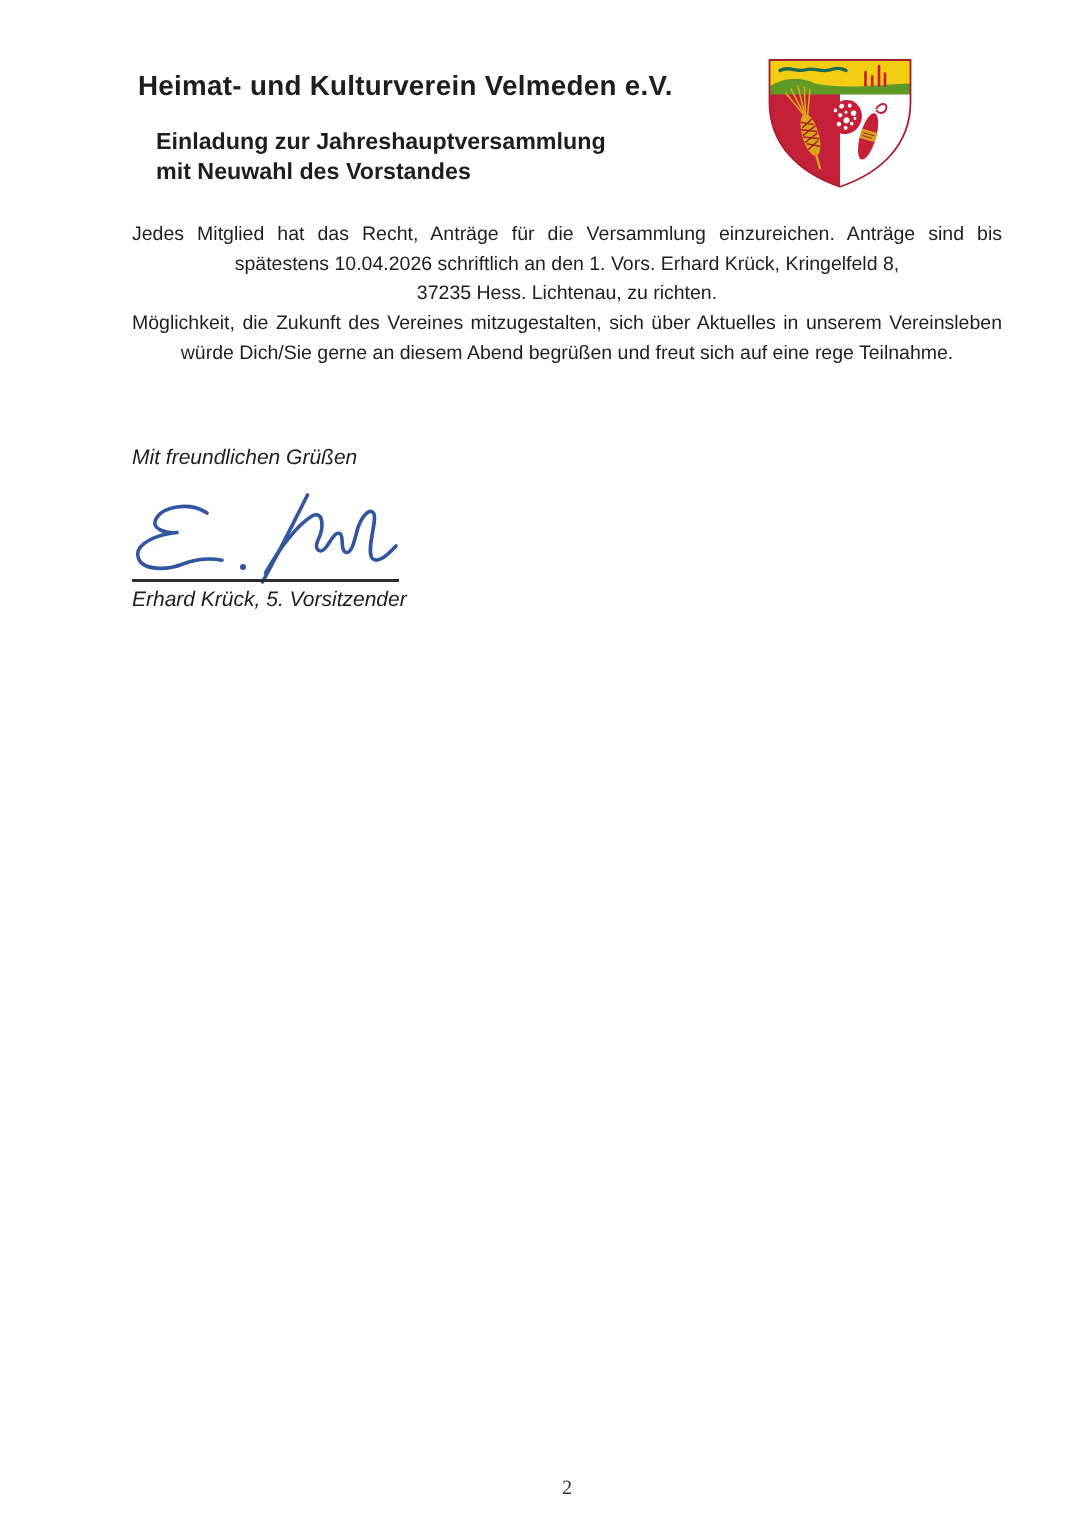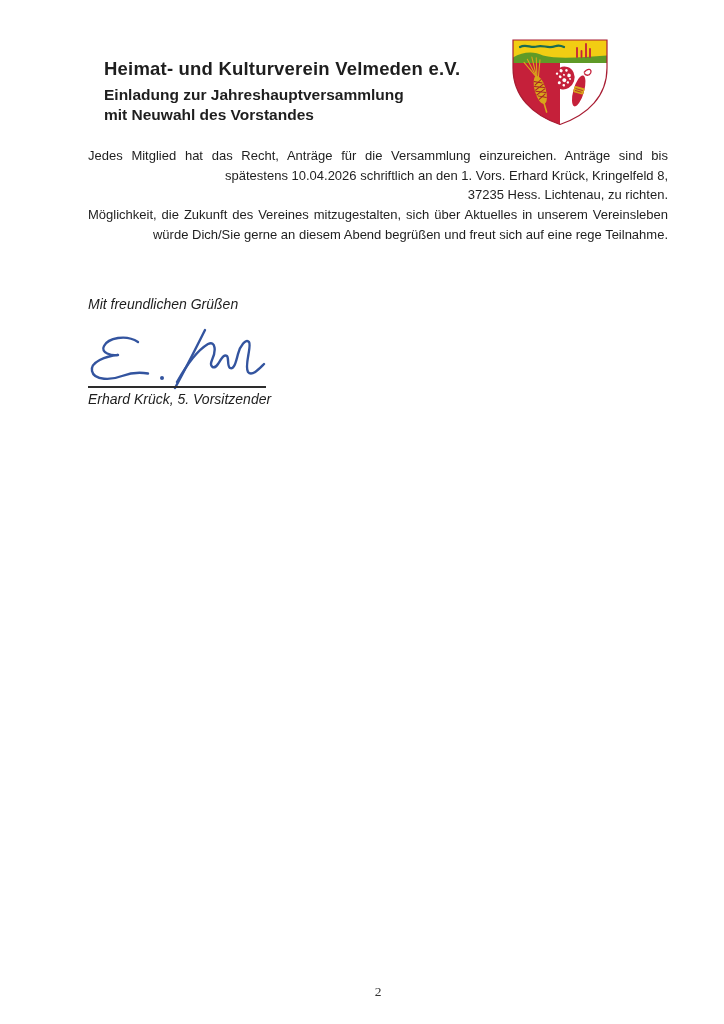--- a/index.html
+++ b/index.html
@@ -1,25 +1,25 @@
 <!DOCTYPE html>
 <html><head>
 <meta charset="utf-8">
 <style>
   html,body{margin:0;padding:0;background:#ffffff;}
   .page{position:relative;width:724px;height:1024px;background:#ffffff;
         font-family:"Liberation Sans",sans-serif;color:#1e1e1e;overflow:hidden;}
-  .org-name{position:absolute;left:88px;top:42px;margin:16px;
+  .org-name{position:absolute;left:88px;top:42px;margin:4px;
             font-size:18.5px;font-weight:bold;letter-spacing:.2px;white-space:nowrap;}
   .subject{position:absolute;left:104px;top:85px;font-size:15.5px;font-weight:bold;line-height:20px;}
   .crest{position:absolute;left:507px;top:36px;width:106px;height:92px;}
   .para{position:absolute;left:88px;width:580px;font-size:13px;line-height:19.5px;}
   .p1{top:146px;}
   .p2{top:205px;}
-  .line{text-align:right;}
+  .line{text-align:center;}
   .line.just{text-align:justify;text-align-last:justify;}
   .salutation{position:absolute;left:88px;top:296px;font-size:14px;font-style:italic;}
   .signature-svg{position:absolute;left:78px;top:326px;}
   .sig-line{position:absolute;left:88px;top:386px;width:178px;height:2px;background:#2d2d2d;}
   .signatory{position:absolute;left:88px;top:391px;font-size:14px;font-style:italic;}
   .footer{position:absolute;left:88px;top:984px;width:580px;text-align:center;
           font-size:13.5px;font-family:"Liberation Serif",serif;color:#333333;}
 </style>
 </head>
 <body>

